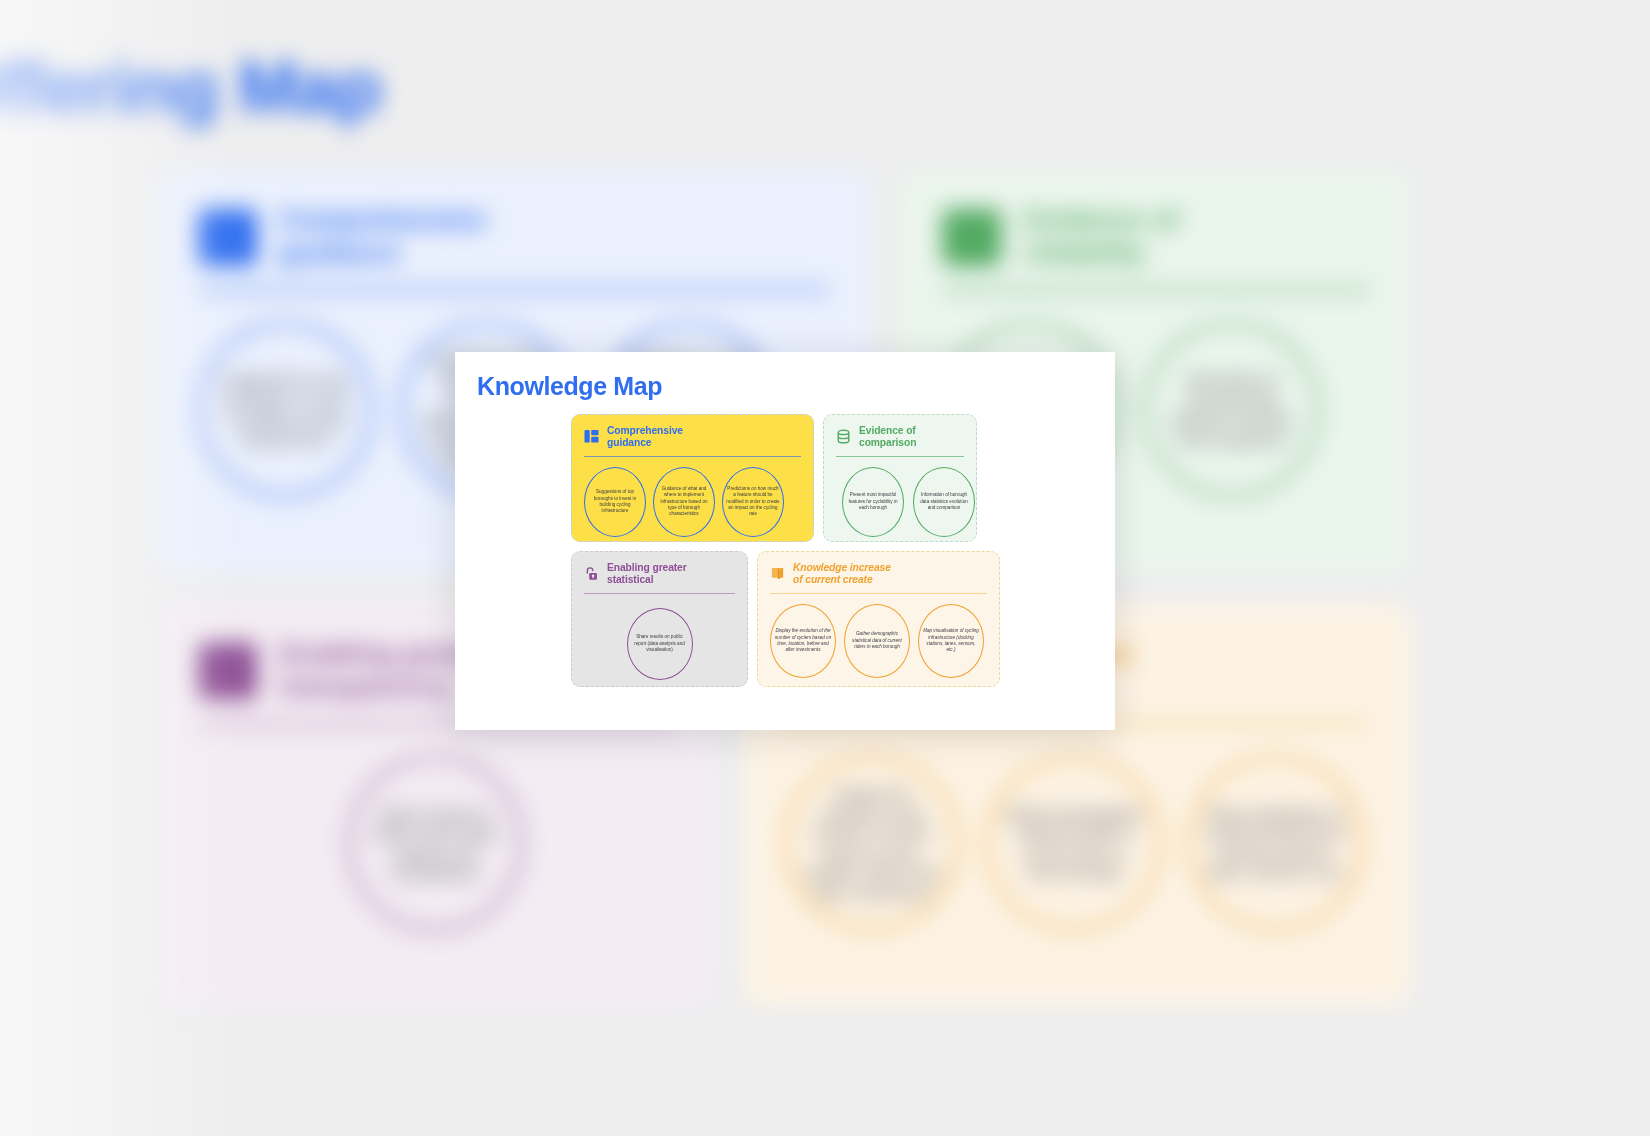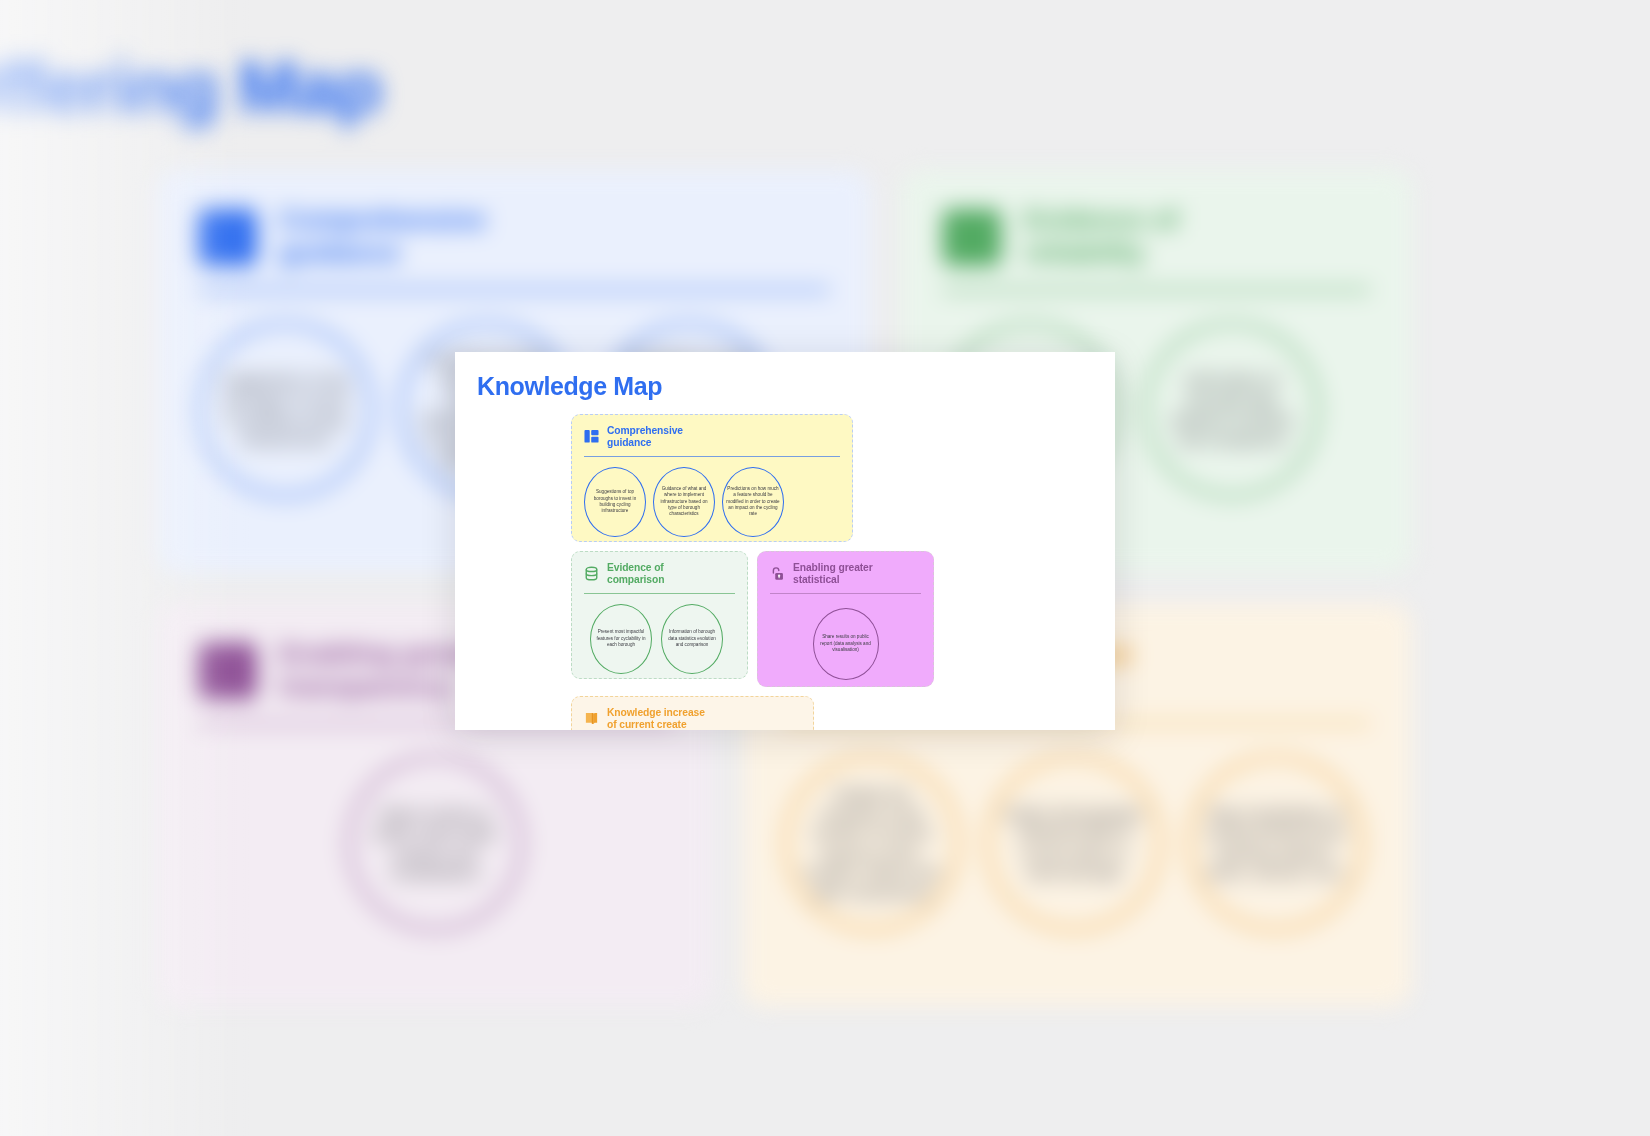--- a/index.html
+++ b/index.html
@@ -174,49 +174,49 @@
   }
   .circle span {
     font-size: 4.6px;
     line-height: 1.38;
     color: #3b3b42;
     display: block;
   }
 
   
   #quad-blue {
-    width: 282px; height: 128px;
-    background: #fef9c3; border-color: #b9cdf4;
+    width: 243px; height: 128px;
+    background: #fde047; border-color: #b9cdf4;
   }
   #quad-blue .q-title { color: #2f6ef0; }
   #quad-blue .q-rule  { background: #2f6ef0; }
   #quad-blue .circle  { border-color: #2f6ef0; }
 
   #quad-green {
-    width: 177px; height: 128px;
+    width: 154px; height: 128px;
     background: #eef6f0; border-color: #bcdcc4;
   }
   #quad-green .q-title { color: #53ab63; }
   #quad-green .q-rule  { background: #53ab63; }
   #quad-green .circle  { border-color: #53ab63; }
   #quad-green .q-circles { gap: 9px; margin-left: 6px; }
 
   #quad-purple {
     width: 177px; height: 136px;
-    background: #f0abfc; border-color: #d9c3da;
+    background: #e5e5e5; border-color: #d9c3da;
   }
   #quad-purple .q-title { color: #8e4f96; }
   #quad-purple .q-rule  { background: #a86fae; }
   #quad-purple .circle  { border-color: #8e4f96; }
   #quad-purple .q-circles { justify-content: center; margin-top: 14px; }
   #quad-purple .circle { width: 66px; height: 72px; }
 
   #quad-orange {
     width: 243px; height: 136px;
-    background: #fdf5e8; border-color: #f2d49a;
+    background: #fdf5e8; border-color: #f2d49a; font-style: italic;
   }
   #quad-orange .q-title { color: #f0a12e; }
   #quad-orange .q-rule  { background: #f5bf62; }
   #quad-orange .circle  { border-color: #f0a12e; }
   #quad-orange .q-circles { gap: 8px; }
   #quad-orange .circle { width: 66px; height: 74px; }
 
   
   #bg-wash {
     position: absolute;

